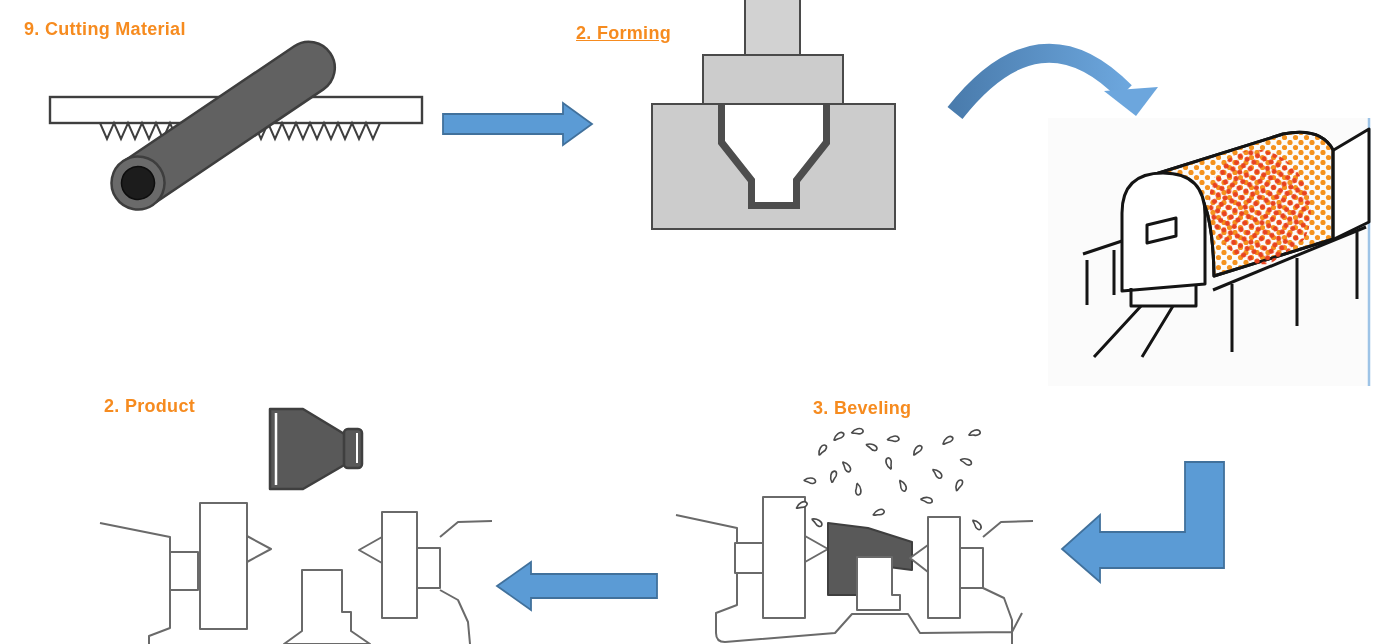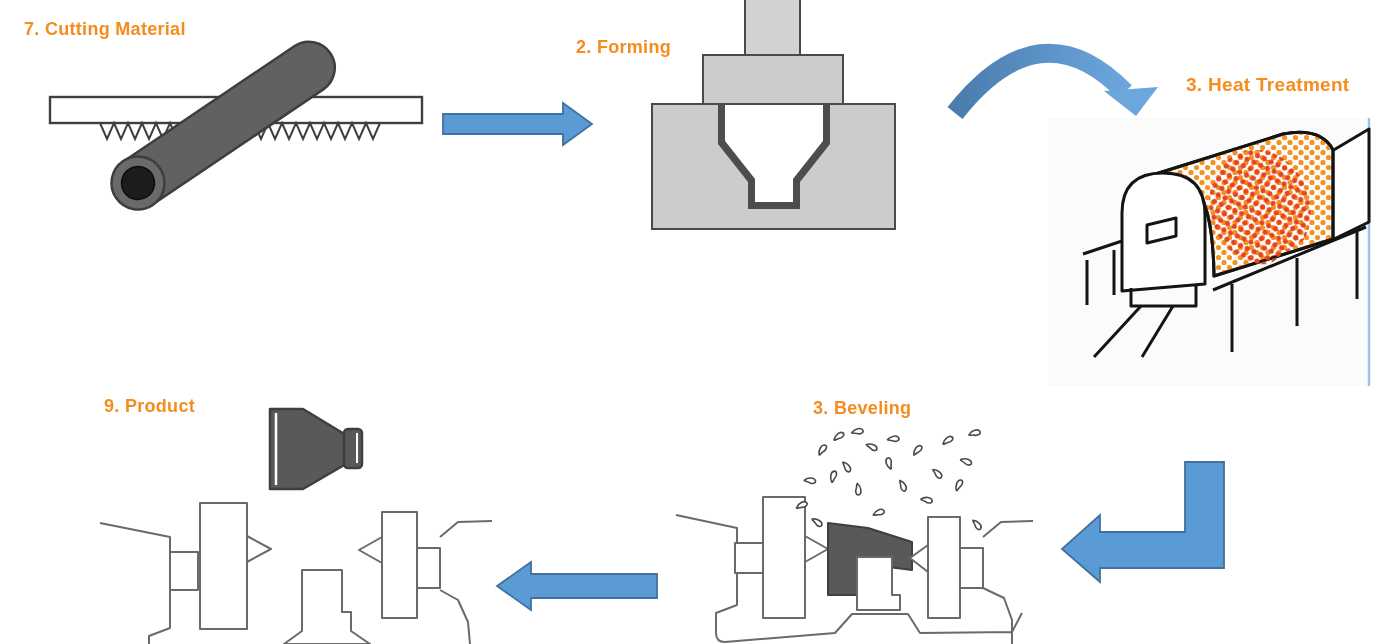--- a/index.html
+++ b/index.html
@@ -144,19 +144,18 @@
     <path d="M247,536 L271,549 L247,562 Z"></path>
     <path d="M302,631 L302,570 L342,570 L342,612 L351,612 L351,631 L370,644 L284,644 Z"></path>
     <path d="M382,537 L382,563 L359,550 Z"></path>
     <rect x="382" y="512" width="35" height="106"></rect>
     <rect x="417" y="548" width="23" height="40"></rect>
     <path d="M440,537 L458,522 L492,521" fill="none"></path>
     <path d="M440,590 L458,600 L468,622 L470,644" fill="none"></path>
   </g>
 </svg>
 
-<div class="step-label" style="left:24px;top:19px;">7. Cutting Material</div>
-<div class="step-label" style="left:576px;top:37px;">2. Forming</div>
-<div class="step-label lbl-3" style="left:1186px;top:74px;">3. Heat Treatment</div>
+<div class="step-label" style="left:24px;top:19px;">9. Cutting Material</div>
+<div class="step-label" style="left:576px;top:23px;text-decoration:underline;">2. Forming</div>
 <div class="step-label" style="left:813px;top:398px;">3. Beveling</div>
-<div class="step-label" style="left:104px;top:396px;">9. Product</div>
+<div class="step-label" style="left:104px;top:396px;">2. Product</div>
 
 </div>
 
 </body></html>

